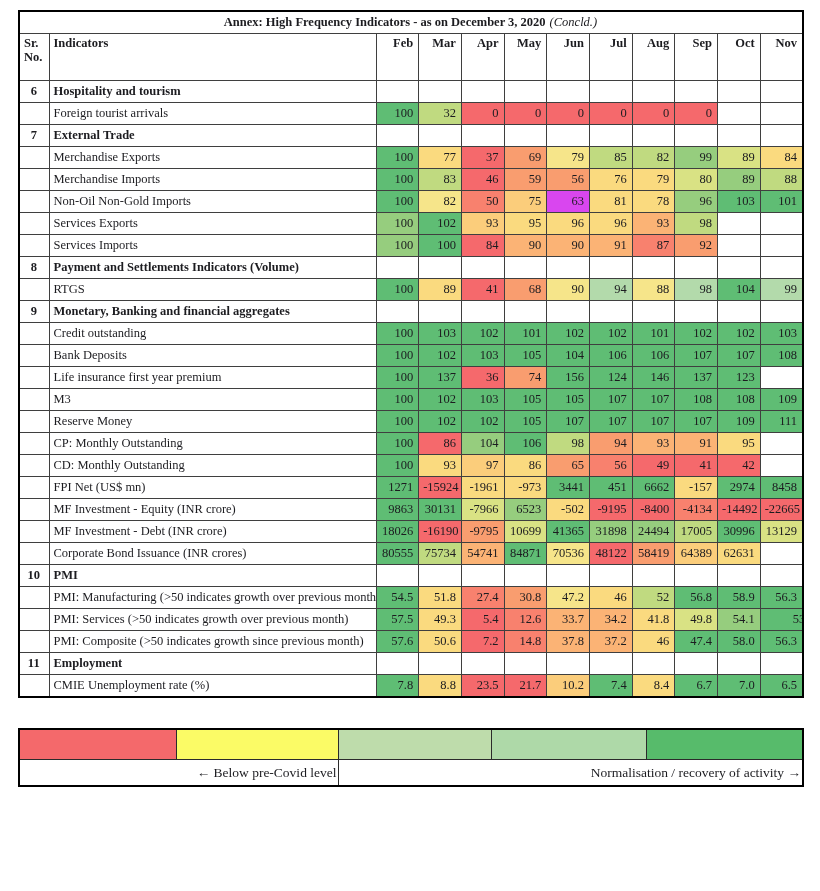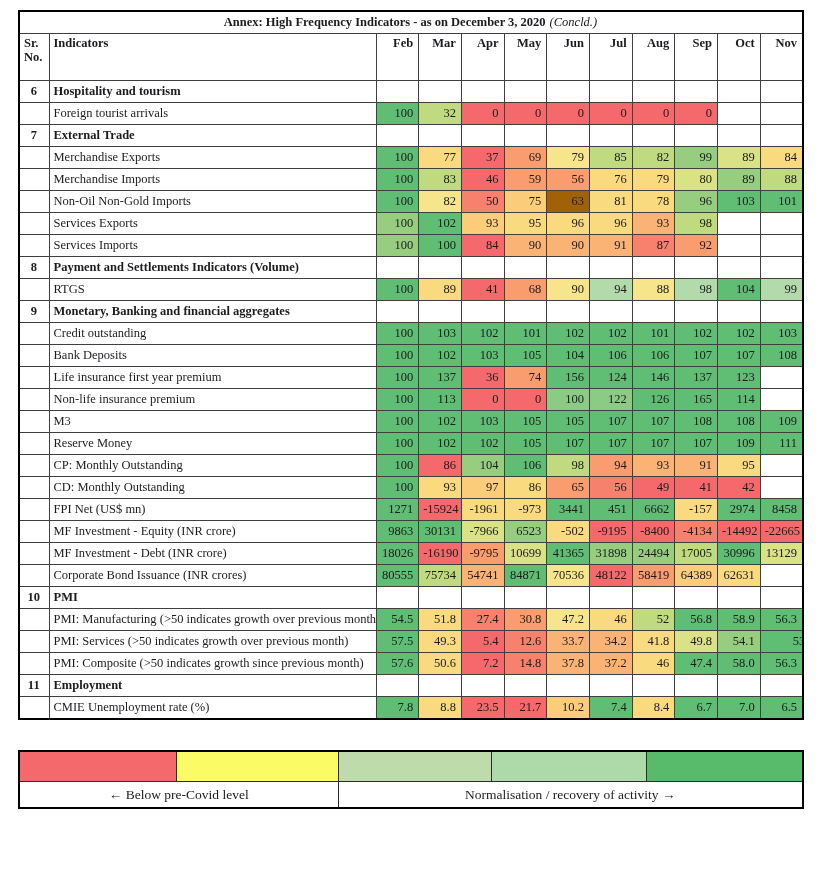--- a/index.html
+++ b/index.html
@@ -37,21 +37,21 @@
 
   .footnotes{margin-top:7px;font-size:12.5px;line-height:1.35;}
   .footnotes .src-label{font-weight:bold;}
 
   table.legend{
     border-collapse:collapse;table-layout:fixed;width:784px;
     border:2px solid #000;margin-top:30px;
   }
   table.legend td{border:1px solid #2b2b2b;}
   tr.legend-bar td{height:27px;}
-  tr.legend-labels td{height:23px;text-align:center;font-size:13.5px;}
+  tr.legend-labels td{height:23px;text-align:right;font-size:13.5px;}
 </style>
 </head>
 <body>
 
 <div class="wrap">
 
   <table class="main">
     <colgroup>
       <col style="width:30px">
         <col style="width:327px">
@@ -159,21 +159,21 @@
           <td class="cell" style="background: rgb(150, 205, 126);">89</td>
           <td class="cell" style="background: rgb(192, 218, 128);">88</td>
         </tr>
         <tr>
           <td class="sr"></td>
           <td class="label">Non-Oil Non-Gold Imports</td>
           <td class="cell" style="background: rgb(95, 189, 116);">100</td>
           <td class="cell" style="background: rgb(246, 229, 138);">82</td>
           <td class="cell" style="background: rgb(248, 129, 110);">50</td>
           <td class="cell" style="background: rgb(251, 205, 123);">75</td>
-          <td class="cell" style="background: #a16207;">63</td>
+          <td class="cell" style="background: #d946ef;">63</td>
           <td class="cell" style="background: rgb(250, 218, 127);">81</td>
           <td class="cell" style="background: rgb(250, 218, 127);">78</td>
           <td class="cell" style="background: rgb(150, 205, 126);">96</td>
           <td class="cell" style="background: rgb(95, 189, 116);">103</td>
           <td class="cell" style="background: rgb(95, 189, 116);">101</td>
         </tr>
         <tr>
           <td class="sr"></td>
           <td class="label">Services Exports</td>
           <td class="cell" style="background: rgb(150, 205, 126);">100</td>
@@ -276,34 +276,20 @@
           <td class="label">Life insurance first year premium</td>
           <td class="cell" style="background: rgb(95, 189, 116);">100</td>
           <td class="cell" style="background: rgb(95, 189, 116);">137</td>
           <td class="cell" style="background: rgb(245, 105, 108);">36</td>
           <td class="cell" style="background: rgb(249, 157, 111);">74</td>
           <td class="cell" style="background: rgb(95, 189, 116);">156</td>
           <td class="cell" style="background: rgb(95, 189, 116);">124</td>
           <td class="cell" style="background: rgb(95, 189, 116);">146</td>
           <td class="cell" style="background: rgb(95, 189, 116);">137</td>
           <td class="cell" style="background: rgb(95, 189, 116);">123</td>
-          <td class="cell"></td>
-        </tr>
-        <tr>
-          <td class="sr"></td>
-          <td class="label">Non-life insurance premium</td>
-          <td class="cell" style="background: rgb(95, 189, 116);">100</td>
-          <td class="cell" style="background: rgb(95, 189, 116);">113</td>
-          <td class="cell" style="background: rgb(245, 105, 108);">0</td>
-          <td class="cell" style="background: rgb(245, 105, 108);">0</td>
-          <td class="cell" style="background: rgb(140, 203, 133);">100</td>
-          <td class="cell" style="background: rgb(140, 203, 133);">122</td>
-          <td class="cell" style="background: rgb(95, 189, 116);">126</td>
-          <td class="cell" style="background: rgb(95, 189, 116);">165</td>
-          <td class="cell" style="background: rgb(95, 189, 116);">114</td>
           <td class="cell"></td>
         </tr>
         <tr>
           <td class="sr"></td>
           <td class="label">M3</td>
           <td class="cell" style="background: rgb(95, 189, 116);">100</td>
           <td class="cell" style="background: rgb(95, 189, 116);">102</td>
           <td class="cell" style="background: rgb(95, 189, 116);">103</td>
           <td class="cell" style="background: rgb(95, 189, 116);">105</td>
           <td class="cell" style="background: rgb(95, 189, 116);">105</td>

